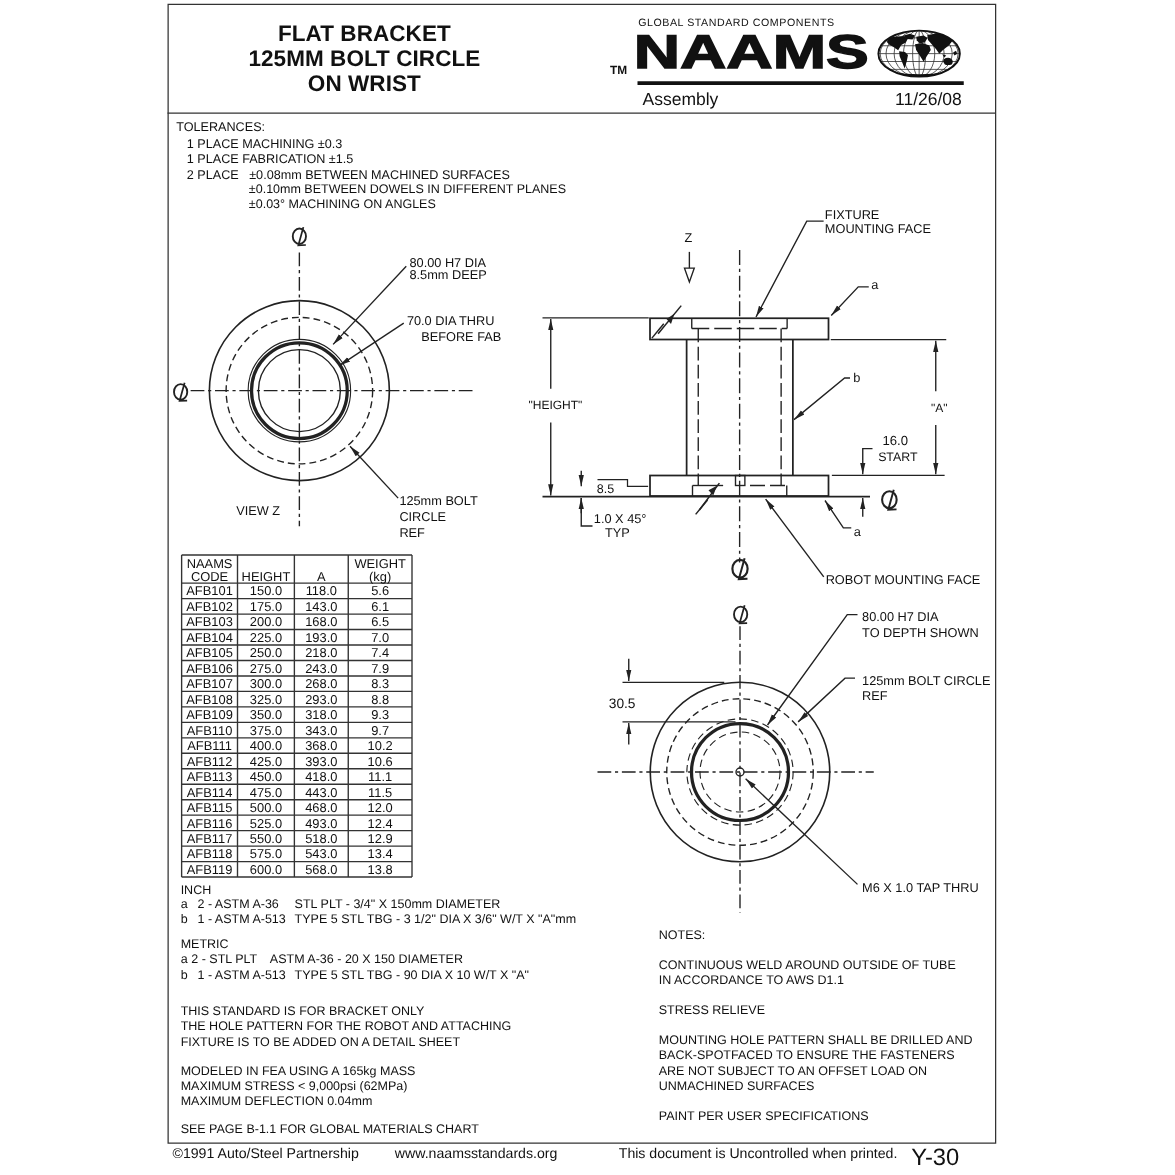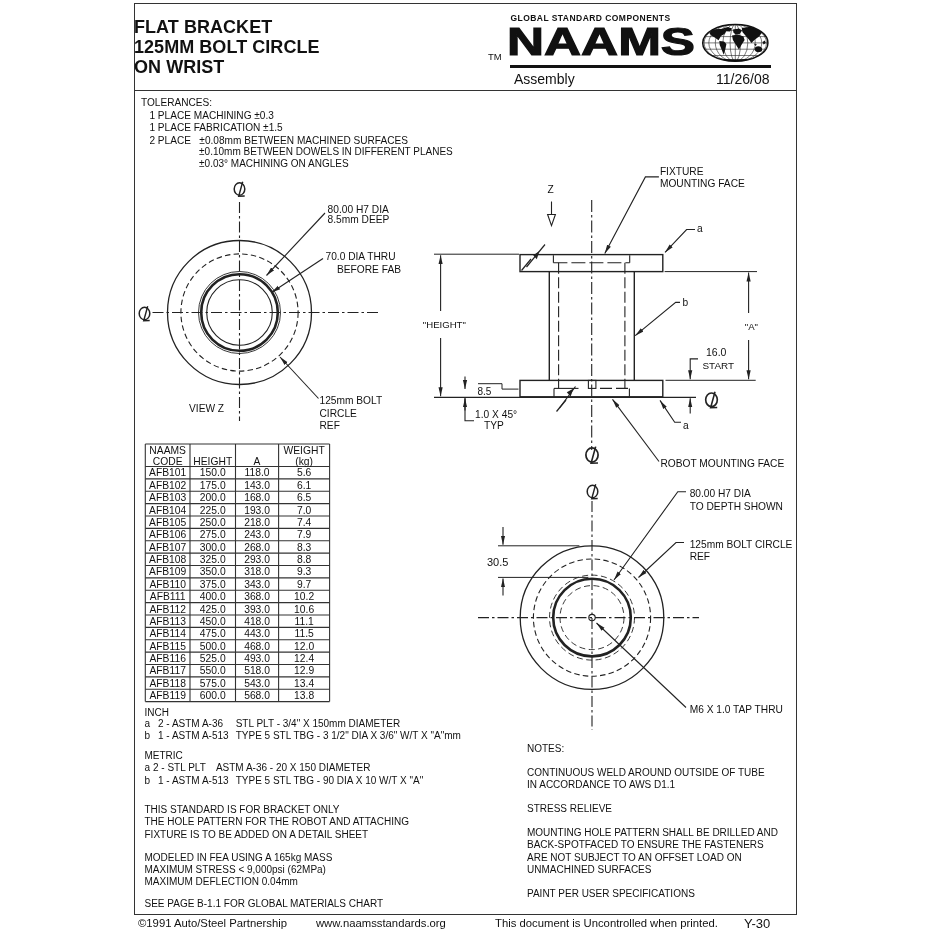--- a/index.html
+++ b/index.html
@@ -1,22 +1,22 @@
 <!DOCTYPE html>
 <html><head><meta charset="utf-8">
 <style>
 html,body{margin:0;padding:0;background:#fff;width:940px;height:940px;
 font-family:"Liberation Sans",sans-serif;color:#111;position:relative;overflow:hidden}
 .abs{position:absolute;white-space:nowrap}
 #frame{position:absolute;left:134px;top:3px;width:661px;height:910px;border:1.4px solid #333}
 #hline{position:absolute;left:134px;top:90px;width:662px;height:1.4px;background:#333}
-#title{position:absolute;left:134px;top:16.9px;width:315px;
+#title{position:absolute;left:134px;top:16.9px;width:315px;text-align:center;
 font-weight:bold;font-size:18px;line-height:20.2px;letter-spacing:0.05px}
-#gsc{position:absolute;left:510.5px;top:13px;font-size:8.5px;font-weight:bold;letter-spacing:0.45px}
-#tm{position:absolute;left:488px;top:51px;font-size:9.5px;font-weight:normal}
+#gsc{position:absolute;left:510.5px;top:13px;font-size:8.5px;font-weight:normal;letter-spacing:0.45px}
+#tm{position:absolute;left:488px;top:51px;font-size:9.5px;font-weight:bold}
 #naams{position:absolute;left:507px;top:20.6px;font-size:38px;font-weight:bold;
 transform:scaleX(1.35);transform-origin:left top;letter-spacing:0px;
 -webkit-text-stroke:1.1px #111}
 #nline{position:absolute;left:510px;top:65.3px;width:261px;height:2.4px;background:#111}
 #assembly{position:absolute;left:514px;top:71px;font-size:14px}
 #hdate{position:absolute;left:716px;top:71px;font-size:14px}
 #tol{position:absolute;left:141px;top:97.3px;font-size:10.1px;line-height:12.5px}
 .blk{font-size:10px;line-height:12.35px}
 #footer{position:absolute;left:0;top:917.2px;width:940px;font-size:11.3px}
 </style></head>
@@ -65,21 +65,21 @@
 <div class="abs blk" style="left:527px;top:827px">MOUNTING HOLE PATTERN SHALL BE DRILLED AND<br>
 BACK-SPOTFACED TO ENSURE THE FASTENERS<br>
 ARE NOT SUBJECT TO AN OFFSET LOAD ON<br>
 UNMACHINED SURFACES</div>
 <div class="abs blk" style="left:527px;top:887.5px">PAINT PER USER SPECIFICATIONS</div>
 
 <div id="footer">
 <span class="abs" style="left:138px">©1991 Auto/Steel Partnership</span>
 <span class="abs" style="left:315.9px">www.naamsstandards.org</span>
 <span class="abs" style="left:495px">This document is Uncontrolled when printed.</span>
-<span class="abs" style="left:744px;top:-1.5px;font-size:13px">Y-30</span>
+<span class="abs" style="left:729px;top:-1.5px;font-size:19px">Y-30</span>
 </div>
 
 <svg width="80" height="44" viewBox="0 0 80 44" style="position:absolute;left:698px;top:22px">
 <defs>
       <clipPath id="gc">
         <ellipse cx="37.3" cy="20.9" rx="32.6" ry="18.4"></ellipse>
       </clipPath>
     </defs>
 <g clip-path="url(#gc)">
 <g stroke="#333" stroke-width="0.65" fill="none">

